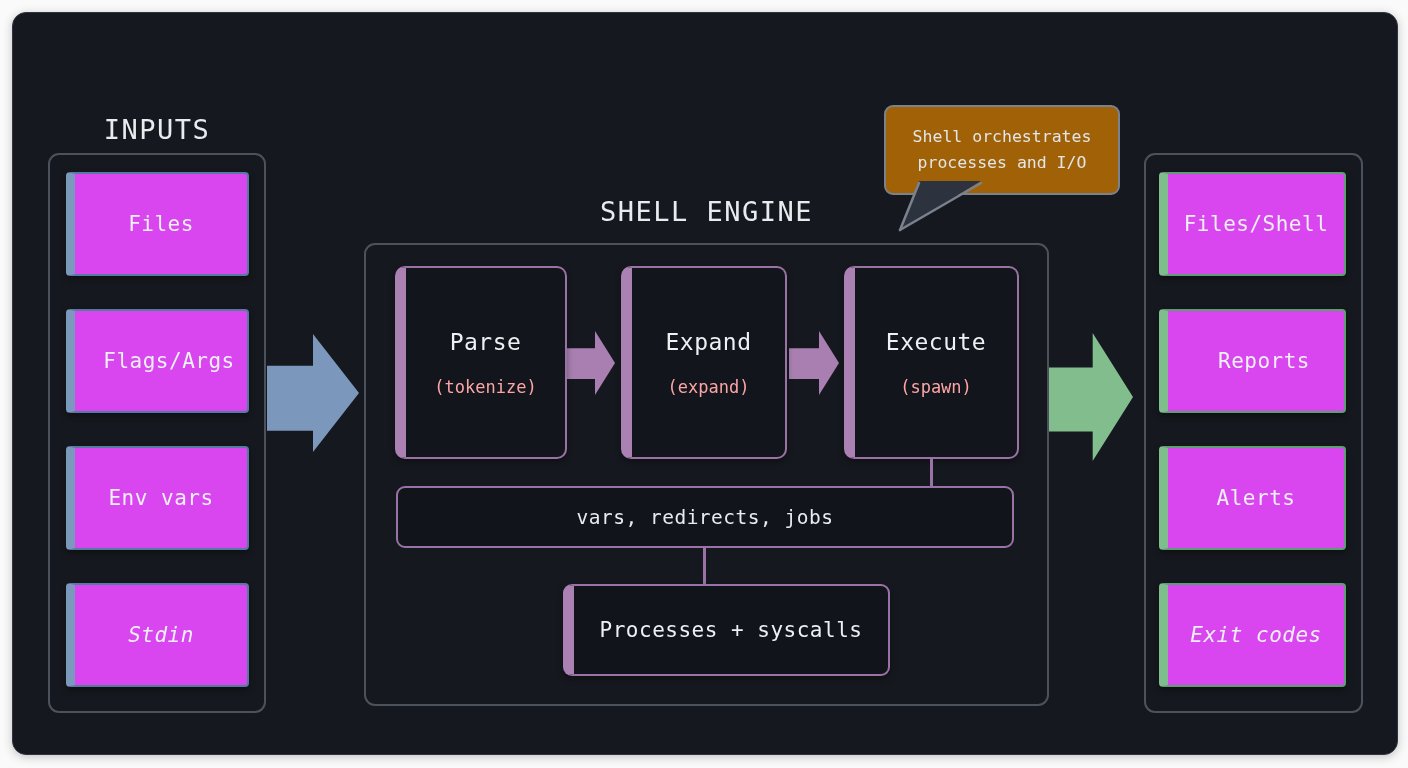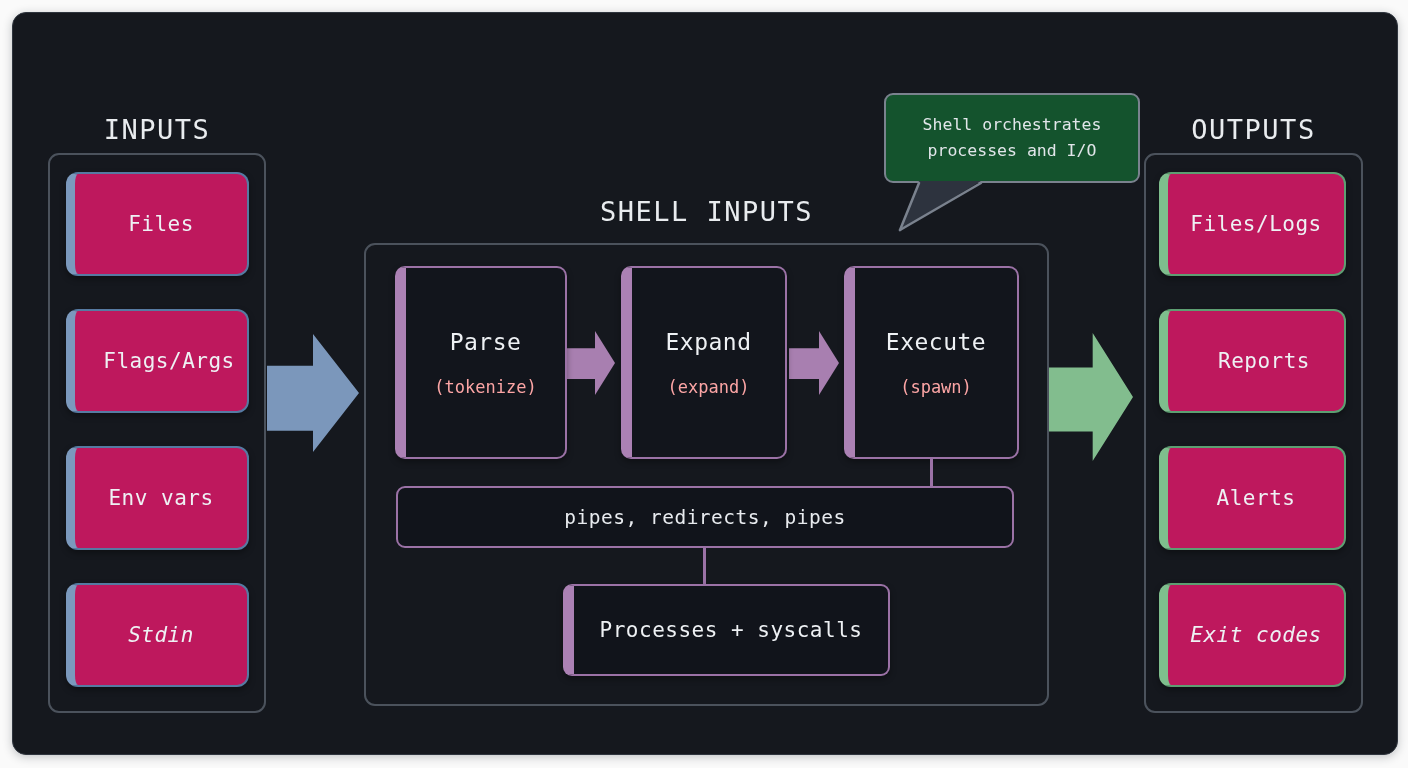--- a/index.html
+++ b/index.html
@@ -37,22 +37,22 @@
     border: 2.5px solid #4b525c;
     border-radius: 11px;
     background: transparent;
   }
   .inputs-container  { left: 35px;   top: 140px; width: 218px; height: 560px; }
   .engine-container  { left: 351px;  top: 230px; width: 685px; height: 463px; }
   .outputs-container { left: 1131px; top: 140px; width: 219px; height: 560px; }
 
   .node {
     display: flex; align-items: center; justify-content: center;
-    background: #be185d;
-    border-radius: 12px;
+    background: #d946ef;
+    border-radius: 4px;
     color: #eef1f4;
     font-size: 21px;
     letter-spacing: 0.5px;
     box-shadow: 0 3px 6px rgba(0,0,0,0.35);
   }
   .input-node {
     left: 53px; width: 183px; height: 104px;
     border: 2px solid #567aa2;
     border-left: 9px solid #7b99bd;
   }
@@ -115,42 +115,41 @@
     background: #11141b;
     border: 2.5px solid #9b72a6;
     border-left: 11px solid #ab81b4;
     border-radius: 9px;
     color: #eef1f4; font-size: 21px; letter-spacing: 0.5px;
     box-shadow: 0 3px 6px rgba(0,0,0,0.35);
     margin-left: 22px;
   }
 
   .callout {
-    left: 871px; top: 80px; width: 256px; height: 90px;
+    left: 871px; top: 92px; width: 236px; height: 90px;
     display: flex; flex-direction: column;
     align-items: center; justify-content: center;
-    background: #14532d;
+    background: #a16207;
     border: 2px solid #7a828e;
     border-radius: 9px;
     color: #e2e6ea; font-size: 16.5px; line-height: 1.6;
     text-align: center;
     z-index: 3;
   }
   .callout-line { position: static; white-space: nowrap; }
   .callout-tail { left: 868px; top: 168px; width: 120px; height: 60px; z-index: 4; }
 </style>
 </head>
 <body>
 
 <div class="page">
   <div class="card">
 
     <div class="col-title inputs-title">INPUTS</div>
-    <div class="col-title engine-title">SHELL INPUTS</div>
-    <div class="col-title outputs-title">OUTPUTS</div>
+    <div class="col-title engine-title">SHELL ENGINE</div>
 
     <div class="container inputs-container"></div>
     <div class="container engine-container"></div>
     <div class="container outputs-container"></div>
 
     <div class="node input-node row-0">
       <span>Files</span>
     </div>
     <div class="node input-node row-1">
       <span>Flags/Args</span>
@@ -175,29 +174,29 @@
       <div class="stage-label">Expand</div>
       <div class="stage-sub">(expand)</div>
     </div>
     <div class="stage stage-execute">
       <div class="stage-label">Execute</div>
       <div class="stage-sub">(spawn)</div>
     </div>
 
     <div class="connector connector-execute-bus"></div>
     <div class="bus-bar">
-      <span>pipes, redirects, pipes</span>
+      <span>vars, redirects, jobs</span>
     </div>
     <div class="connector connector-bus-kernel"></div>
     <div class="kernel-box">
       <span>Processes + syscalls</span>
     </div>
 
     <div class="node output-node row-0">
-      <span>Files/Logs</span>
+      <span>Files/Shell</span>
     </div>
     <div class="node output-node row-1">
       <span>Reports</span>
     </div>
     <div class="node output-node row-2">
       <span>Alerts</span>
     </div>
     <div class="node output-node row-3">
       <span>Exit codes</span>
     </div>

